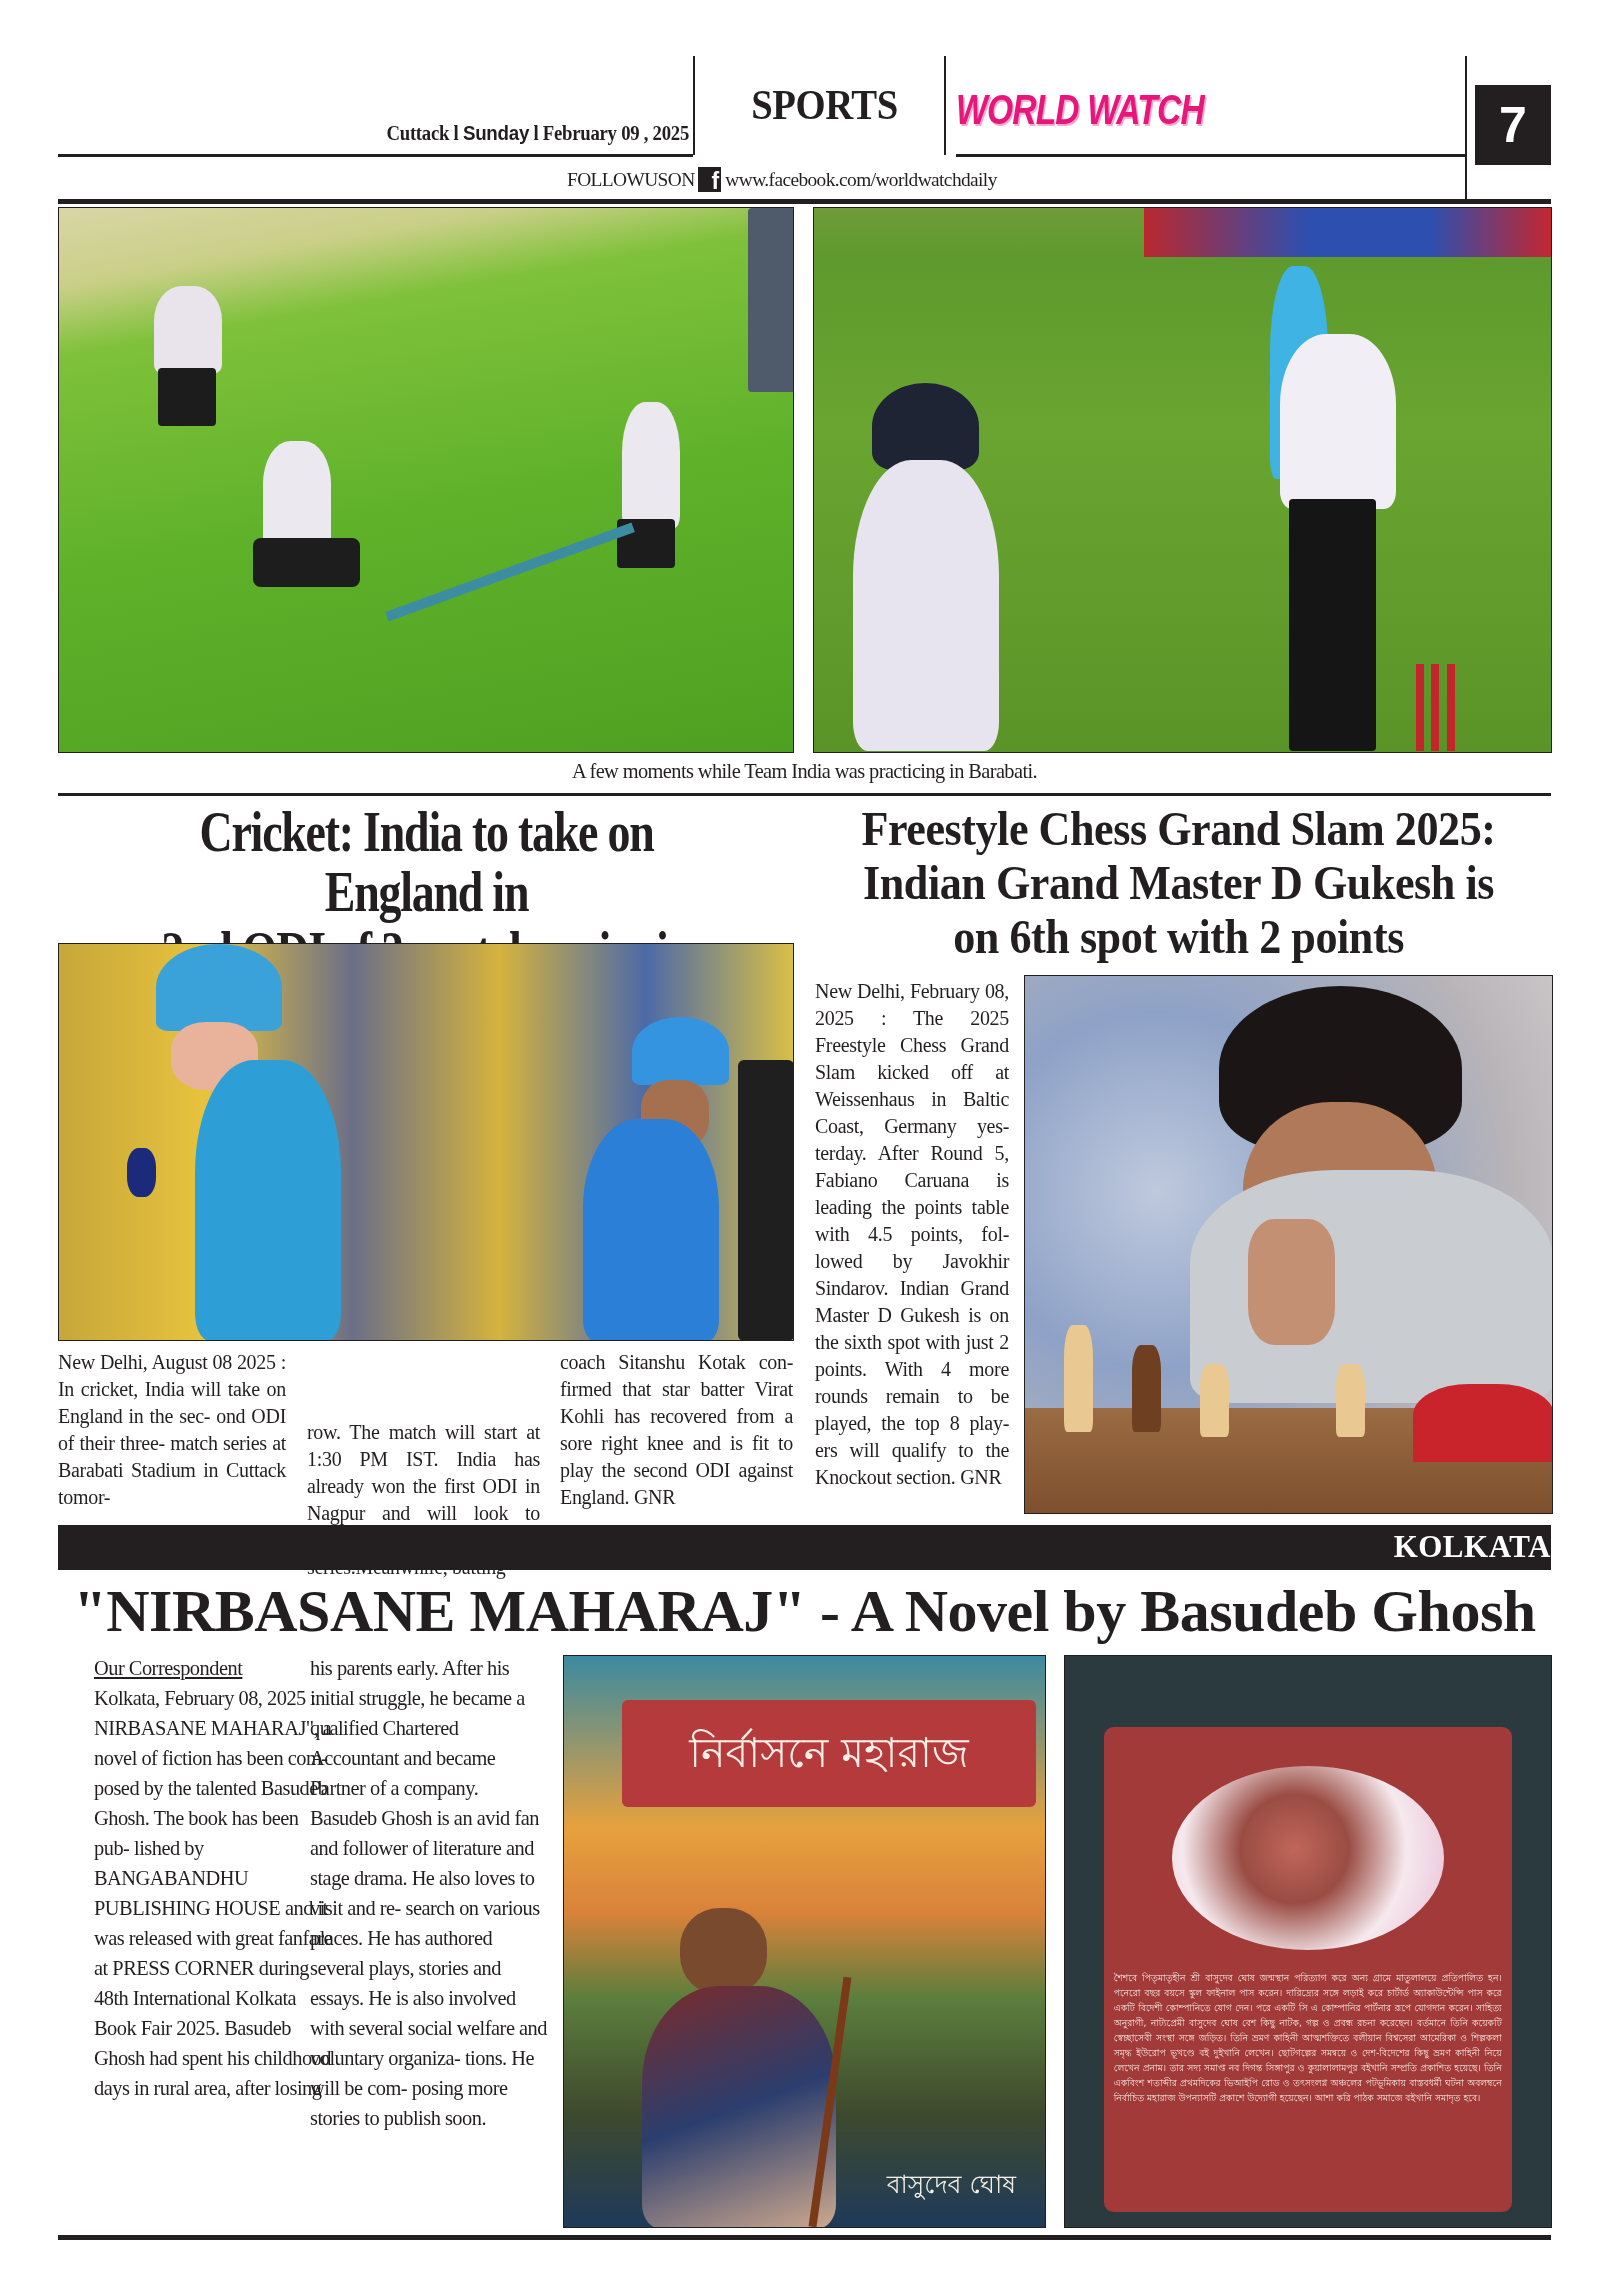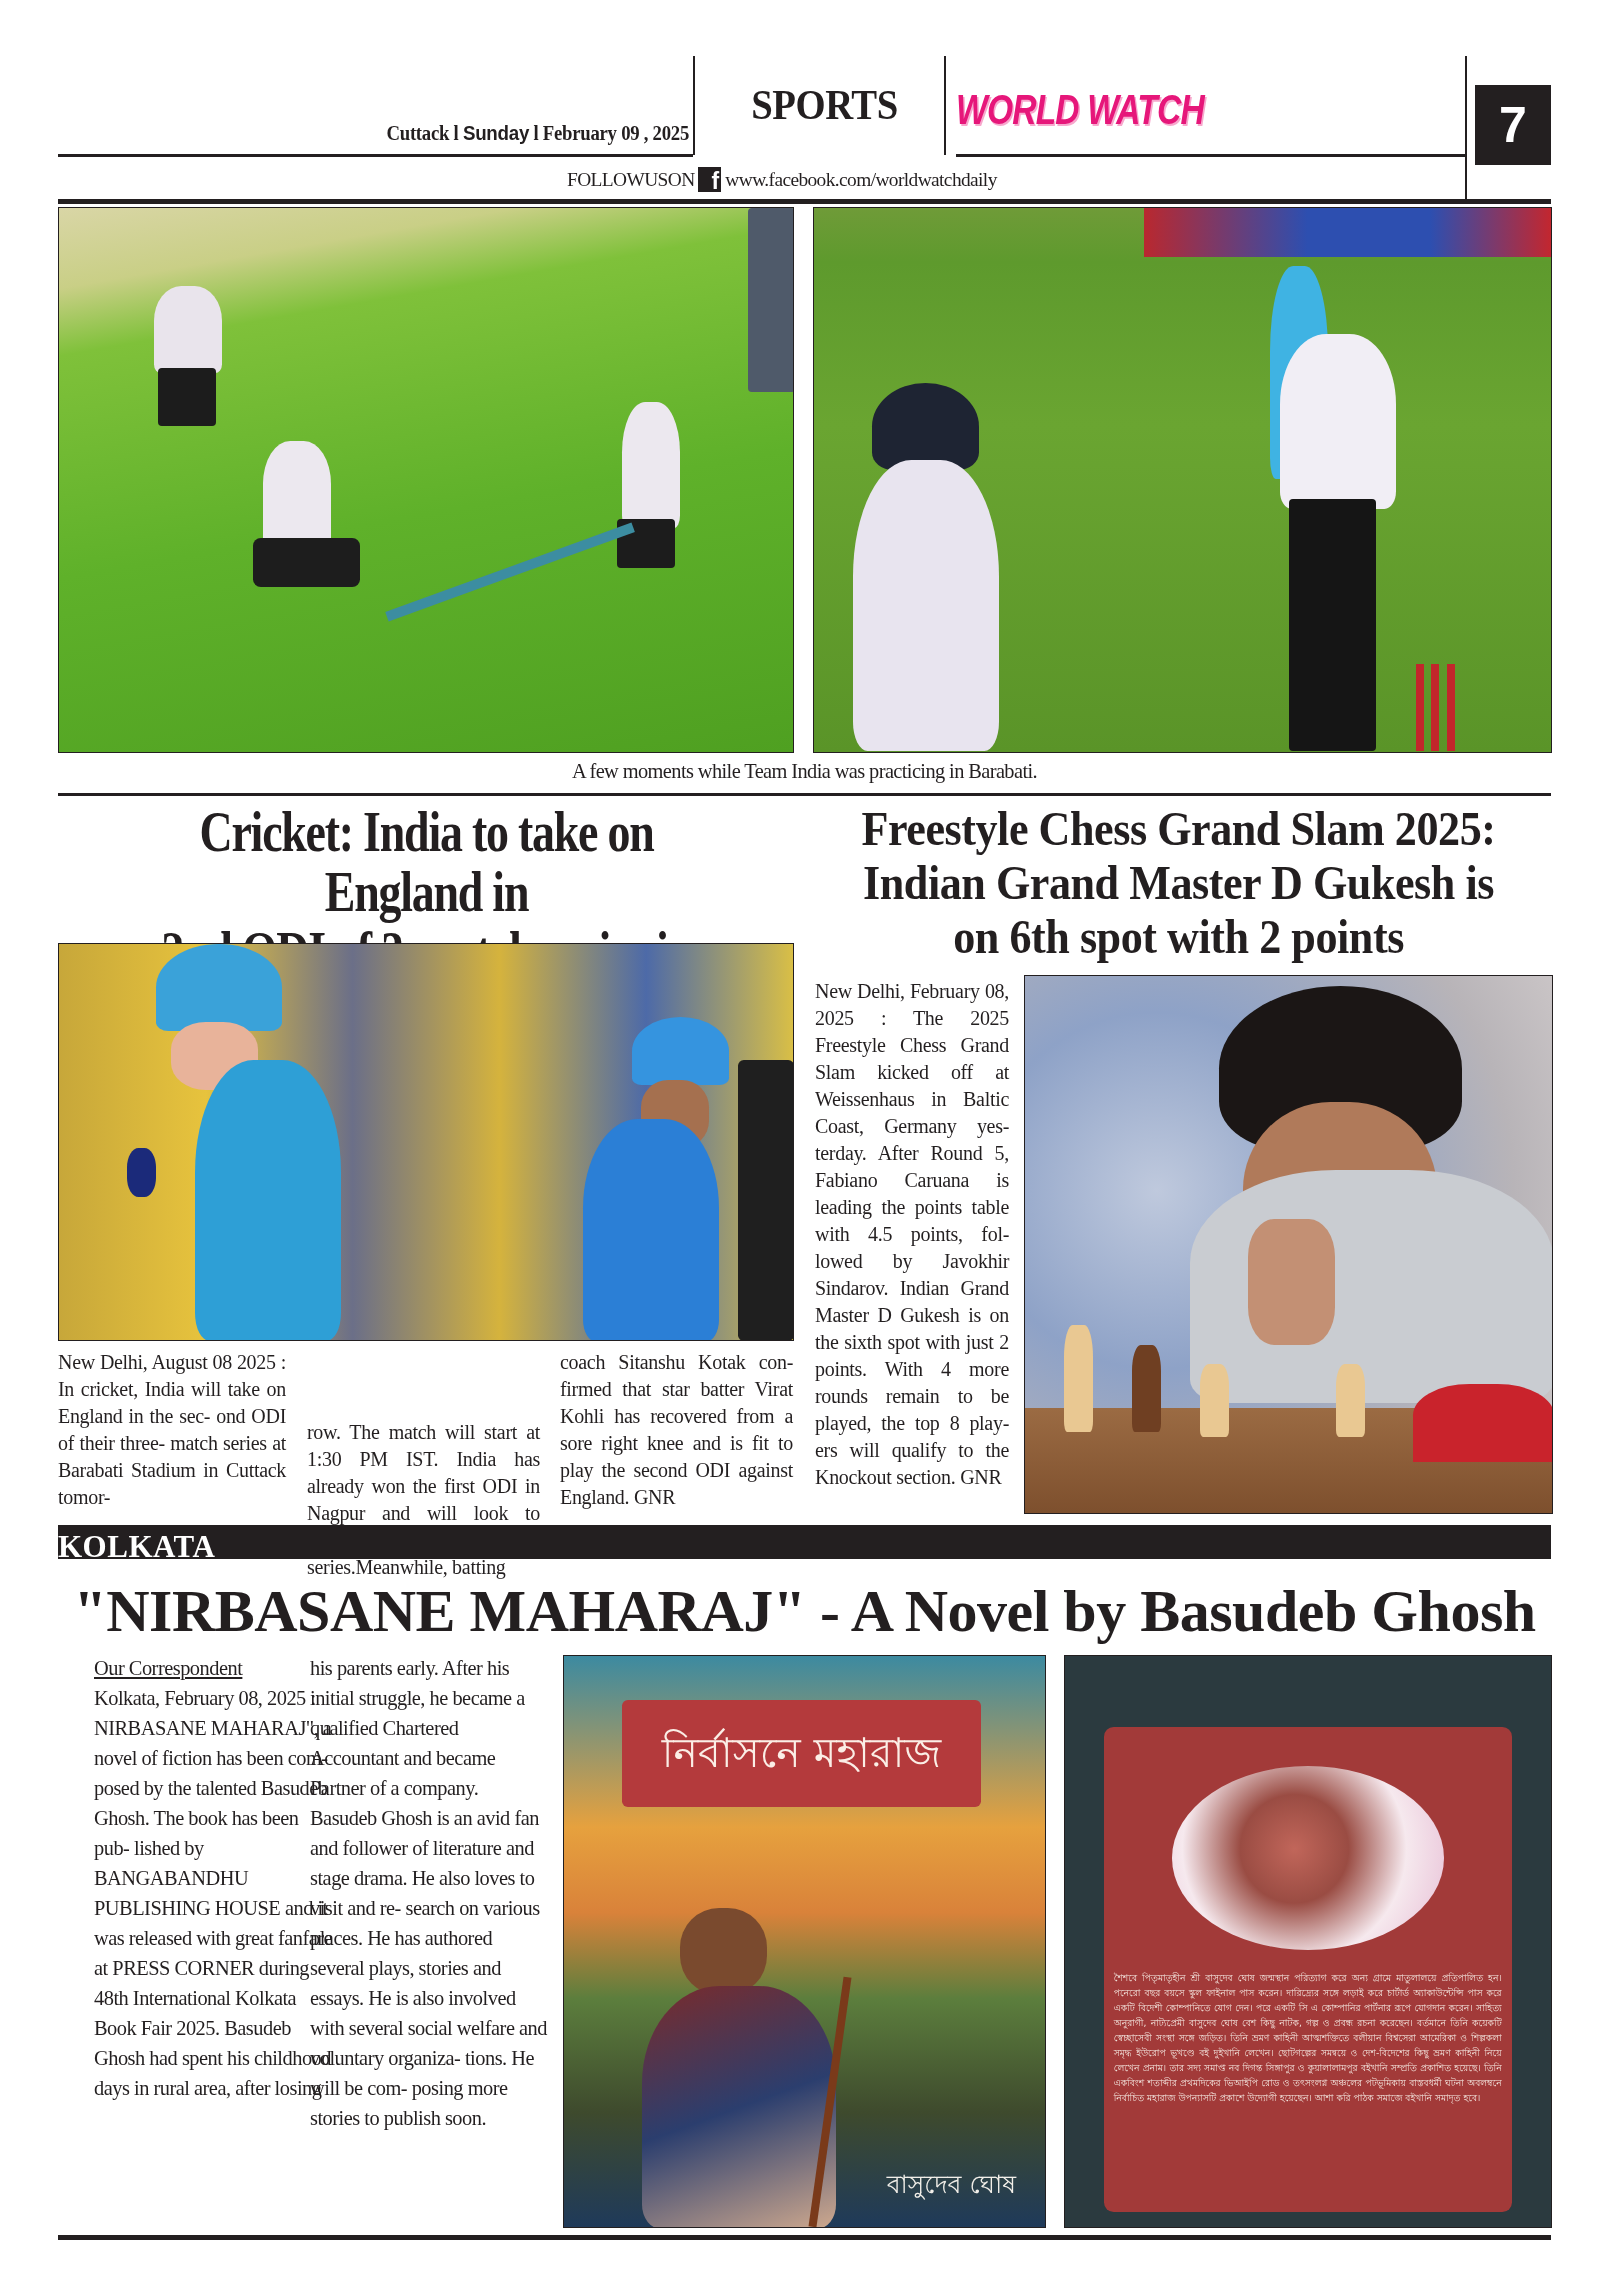--- a/index.html
+++ b/index.html
@@ -39,28 +39,28 @@
   .headline { font-weight: bold; text-align: center; color: #231f20; }
   .hl-cricket { left: 58px; top: 802px; width: 737px; font-size: 56px; line-height: 60px; letter-spacing: -1.5px; transform: scaleX(0.82); transform-origin: center top; }
   .hl-chess { left: 805px; top: 802px; width: 747px; font-size: 49px; line-height: 54px; letter-spacing: -0.5px; transform: scaleX(0.9); transform-origin: center top; }
 
   
   .col { font-size: 20px; line-height: 27px; text-align: justify; letter-spacing: -0.3px; }
   .col-k { font-size: 20.4px; line-height: 30px; text-align: left; letter-spacing: -0.5px; }
   .byline { text-decoration: underline; display: block; }
 
   
-  .band { left: 58px; top: 1525px; width: 1493px; height: 34px; background: #231f20; color: #fff; text-align: left;
+  .band { left: 58px; top: 1525px; width: 1493px; height: 45px; background: #231f20; color: #fff; text-align: right;
     font-size: 31px; font-weight: bold; line-height: 43px; letter-spacing: 0.5px; }
   .hl-novel { left: 58px; top: 1577px; width: 1493px; font-size: 60px; line-height: 68px; letter-spacing: -0.5px; }
 
   .bottom-rule { left: 58px; top: 2235px; width: 1493px; height: 4.9px; background: #231f20; }
 
   
-  .book-title-box { position: absolute; left: 58px; top: 44px; width: 359px; height: 107px; background: #b43a3c; border-radius: 5.8px;
+  .book-title-box { position: absolute; left: 58px; top: 44px; width: 414px; height: 107px; background: #b43a3c; border-radius: 5.8px;
     color: #fbeee6; font-size: 41px; text-align: center; line-height: 107px; font-family: "DejaVu Sans", sans-serif; }
   .book-author { position: absolute; right: 29px; bottom: 19.4px; color: #f2efe9; font-size: 25px; font-family: "DejaVu Sans", sans-serif; }
   .back-panel { position: absolute; left: 39px; top: 24px; width: 408px; height: 485px; background: #a23a39; border-radius: 9.7px; margin-top: 47px; }
   .portrait { position: absolute; left: 68px; top: 39px; width: 272px; height: 184px; border-radius: 50%;
     background: radial-gradient(circle at 45% 45%, #c1665a 0%, #9a4c43 30%, #f6e9ee 62%, #e5b8d2 100%); }
   .blurb { position: absolute; left: 9.7px; top: 243px; width: 388px; color: #f4e6df; font-size: 9.2px; line-height: 15px; font-family: "DejaVu Sans", sans-serif; text-align: justify; }
   .pub-strip { position: absolute; left: 0; bottom: 0; width: 100%; height: 78px; background: linear-gradient(90deg,#3a1e14,#c4582a 55%,#2a1a14); }
   .pub-logo { position: absolute; left: 39px; top: 9.7px; width: 43px; height: 43px; border-radius: 50%; background: #f3e79b; }
   .pub-name { position: absolute; left: 97px; top: 7.8px; color: #fff; font-family: "Liberation Sans", sans-serif; font-weight: bold; font-size: 10.7px; }
   .pub-sub { position: absolute; left: 146px; top: 21.3px; color: #fff; font-family: "Liberation Sans", sans-serif; font-size: 7.8px; line-height: 10.7px; text-align: center; width: 107px; }

